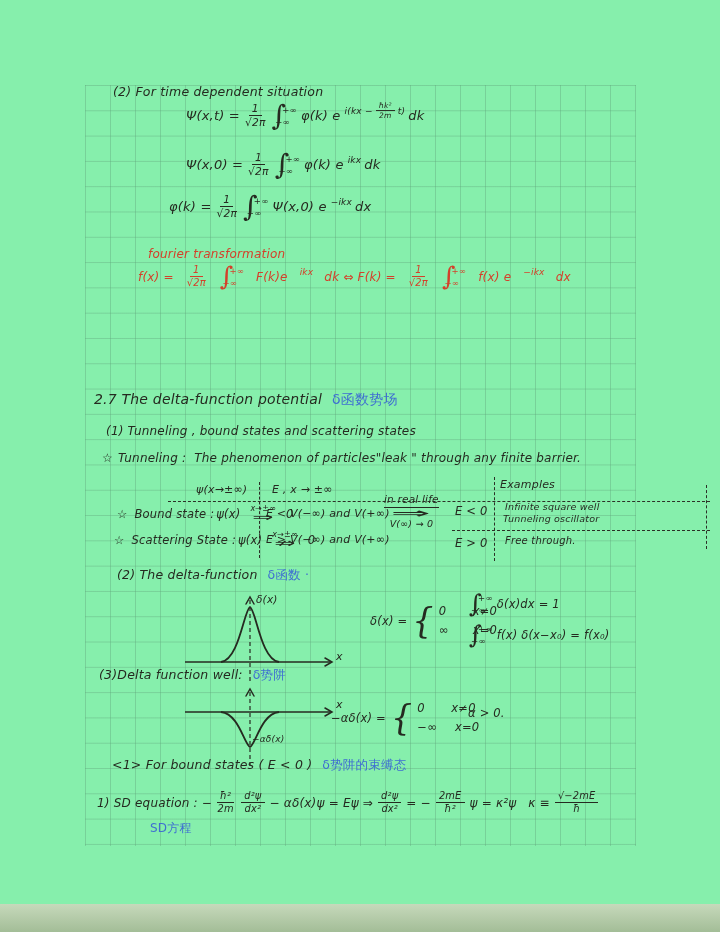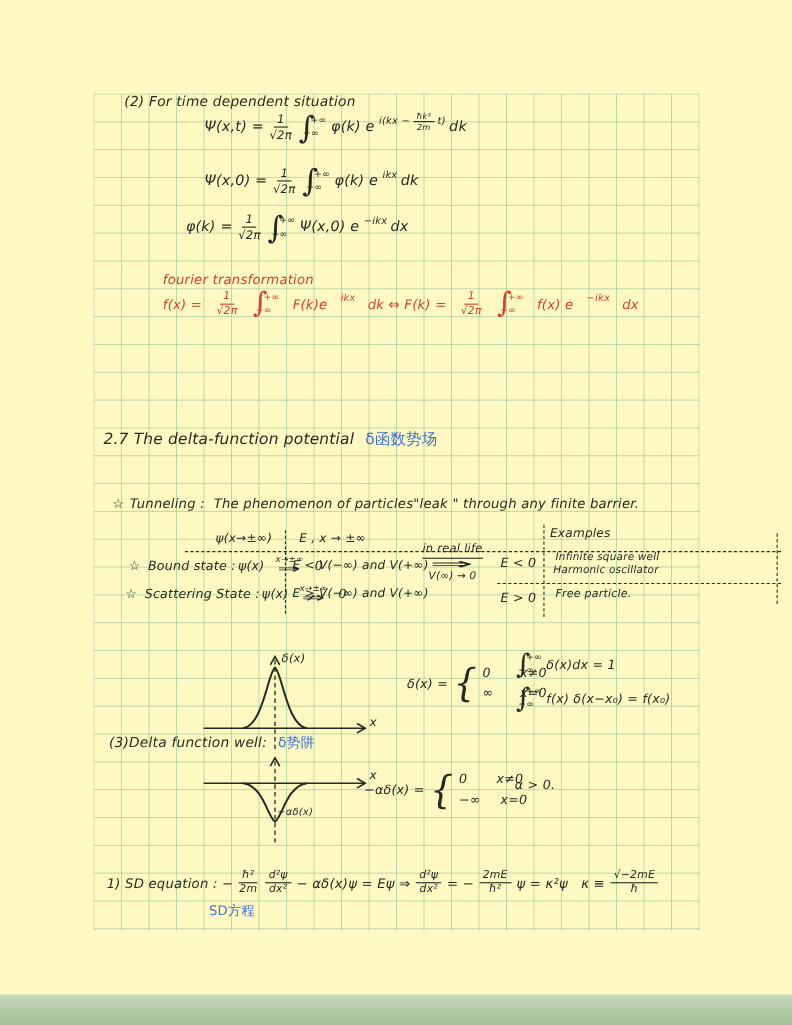--- a/index.html
+++ b/index.html
@@ -1,28 +1,28 @@
 <!DOCTYPE html>
 <html><head>
 <meta charset="utf-8">
 <style>
   html,body{margin:0;padding:0;}
-  .page{position:relative;width:720px;height:932px;background:#fef9c3;overflow:hidden;
+  .page{position:relative;width:720px;height:932px;background:#86efac;overflow:hidden;
         font-family:"DejaVu Sans",sans-serif;color:#252a20;}
   .grid{position:absolute;left:85px;top:85px;width:551px;height:761px;
         background-image:
           linear-gradient(to right, rgba(98,168,126,.42) 1px, transparent 1px),
           linear-gradient(to bottom, rgba(98,168,126,.42) 1px, transparent 1px);
         background-size:25px 25.3px;}
   .bottom-edge{position:absolute;left:0;right:0;bottom:0;height:28px;
         background:linear-gradient(to bottom,#c6d9bb,#a3bd97);}
   .hw{position:absolute;font-style:italic;white-space:nowrap;letter-spacing:.2px;}
   .eq{display:inline-flex;align-items:center;gap:3px;}
   .red{color:#d4402a;}
-  .blue{color:#3f6fd1;font-style:normal;margin-left:40px;}
+  .blue{color:#3f6fd1;font-style:normal;}
   
   .fr{display:inline-flex;flex-direction:column;align-items:center;line-height:1.05;
       font-size:.82em;margin:0 2px;font-style:italic;}
   .fr .n{border-bottom:1.3px solid currentColor;padding:0 3px 1px;}
   .fr .d{padding-top:1px;}
   .fr.tiny{font-size:7.5px;line-height:1;}
   
   .ig{display:inline-flex;align-items:center;margin:0 1px;}
   .ig .s{font-size:215%;line-height:.92;font-family:"DejaVu Serif",serif;font-weight:300;}
   .ig .b{display:inline-flex;flex-direction:column;justify-content:space-between;
@@ -117,21 +117,21 @@
           <span class="o">+∞</span>
           <span class="u">−∞</span>
         </span>
       </span>
     <span>Ψ(x,0) e</span>
     <span class="sp">−ikx</span>
     <span>dx</span>
   </div>
 
   <div class="hw red" style="left:148px;top:247px;font-size:12px;">fourier transformation</div>
-  <div class="hw eq red" style="left:148px;top:265px;font-size:12px;gap:11px;">
+  <div class="hw eq red" style="left:138px;top:265px;font-size:12px;gap:11px;">
     <span>f(x) =</span>
     <span class="fr">
         <span class="n">1</span>
         <span class="d">√2π</span>
       </span>
     <span class="ig">
         <span class="s">∫</span>
         <span class="b">
           <span class="o">+∞</span>
           <span class="u">−∞</span>
@@ -152,20 +152,21 @@
         </span>
       </span>
     <span>f(x) e</span>
     <span class="sp">−ikx</span>
     <span>dx</span>
   </div>
 
   <div class="hw" style="left:94px;top:391px;font-size:14px;">
     <span>2.7 The delta-function potential</span><span class="blue zh">δ函数势场</span>
   </div>
+  <div class="hw" style="left:106px;top:424px;font-size:12px;">(1) Tunneling ,  bound states and   scattering states</div>
   <div class="hw" style="left:102px;top:451px;font-size:12px;">
     <span class="star">☆</span><span>Tunneling :</span>&nbsp;&nbsp;<span>The phenomenon of particles"leak " through any finite barrier.</span>
   </div>
 
   <div class="hw" style="left:196px;top:483px;font-size:11px;">ψ(x→±∞)</div>
   <div class="hw" style="left:272px;top:483px;font-size:11px;">E ,  x → ±∞</div>
   <div class="hw" style="left:500px;top:478px;font-size:11px;font-style:italic;">Examples</div>
   <div class="dashh" style="left:168px;top:501px;width:542px;"></div>
   <div class="dashv" style="left:259px;top:482px;height:76px;"></div>
   <div class="dashv" style="left:494px;top:477px;height:84px;"></div>
@@ -184,36 +185,39 @@
   </div>
   <div class="hw" style="left:266px;top:507px;font-size:11px;">E &lt; V(−∞) and V(+∞)</div>
 
   <div class="hw reallife" style="left:384px;top:494px;">
     <span class="t1">in real life</span>
     <span class="ar">⇒</span>
     <span class="t2">V(∞) → 0</span>
   </div>
   <div class="hw" style="left:455px;top:504px;font-size:11.5px;">E &lt; 0</div>
   <div class="hw" style="left:505px;top:501px;font-size:9.5px;">Infinite square well</div>
-  <div class="hw" style="left:503px;top:513px;font-size:9.5px;">Harmonic oscillator</div>
+  <div class="hw" style="left:503px;top:513px;font-size:9.5px;">Tunneling oscillator</div>
 
   <div class="hw eq" style="left:114px;top:531px;font-size:11.5px;gap:2px;">
     <span class="star">☆</span>
     <span>Scattering State :</span>
     <span>ψ(x)</span>
     <span class="limarr">
         <span class="lim">x→±∞</span>
         <span class="ar">⇏</span>
       </span>
     <span>0</span>
   </div>
   <div class="hw" style="left:266px;top:533px;font-size:11px;">E &gt; V(−∞) and V(+∞)</div>
   <div class="hw" style="left:455px;top:536px;font-size:11.5px;">E &gt; 0</div>
-  <div class="hw" style="left:505px;top:535px;font-size:10px;">Free particle.</div>
-
+  <div class="hw" style="left:505px;top:535px;font-size:10px;">Free through.</div>
+
+  <div class="hw" style="left:117px;top:567px;font-size:12.5px;">
+    <span>(2) The delta-function</span><span class="blue zh">δ函数 ·</span>
+  </div>
 
   <svg style="left:183px;top:594px;" width="160" height="92">
     <polyline points="2,68 148,68" stroke="#252a20" stroke-width="1.5" fill="none"></polyline>
     <polyline points="142,64 149,68 142,72" stroke="#252a20" stroke-width="1.5" fill="none" stroke-linecap="round"></polyline>
     <line x1="67" y1="6" x2="67" y2="90" stroke="#252a20" stroke-width="1.2" stroke-dasharray="4 3"></line>
     <polyline points="63,10 67,3 71,10" stroke="#252a20" stroke-width="1.5" fill="none" stroke-linecap="round"></polyline>
     <path d="M 38,68 C 56,66 61,16 67,13 C 73,16 78,66 96,68" stroke="#252a20" stroke-width="1.8" fill="none"></path>
   </svg>
   <div class="hw" style="left:256px;top:593px;font-size:10.5px;">δ(x)</div>
   <div class="hw" style="left:336px;top:650px;font-size:11px;">x</div>
@@ -277,20 +281,23 @@
           <span class="cc">x≠0</span>
         </span>
       <span class="crow">
           <span class="cv">−∞</span>
           <span class="cc">x=0</span>
         </span>
     </span>
   </div>
   <div class="hw" style="left:468px;top:706px;font-size:11.5px;">α &gt; 0.</div>
 
+  <div class="hw" style="left:112px;top:757px;font-size:12.5px;">
+    <span>&lt;1&gt; For  bound states ( E &lt; 0 )</span><span class="blue zh">δ势阱的束缚态</span>
+  </div>
 
   <div class="hw eq" style="left:97px;top:791px;font-size:12px;">
     <span>1) SD equation :  −</span>
     <span class="fr">
         <span class="n">ħ²</span>
         <span class="d">2m</span>
       </span>
     <span class="fr">
         <span class="n">d²ψ</span>
         <span class="d">dx²</span>

